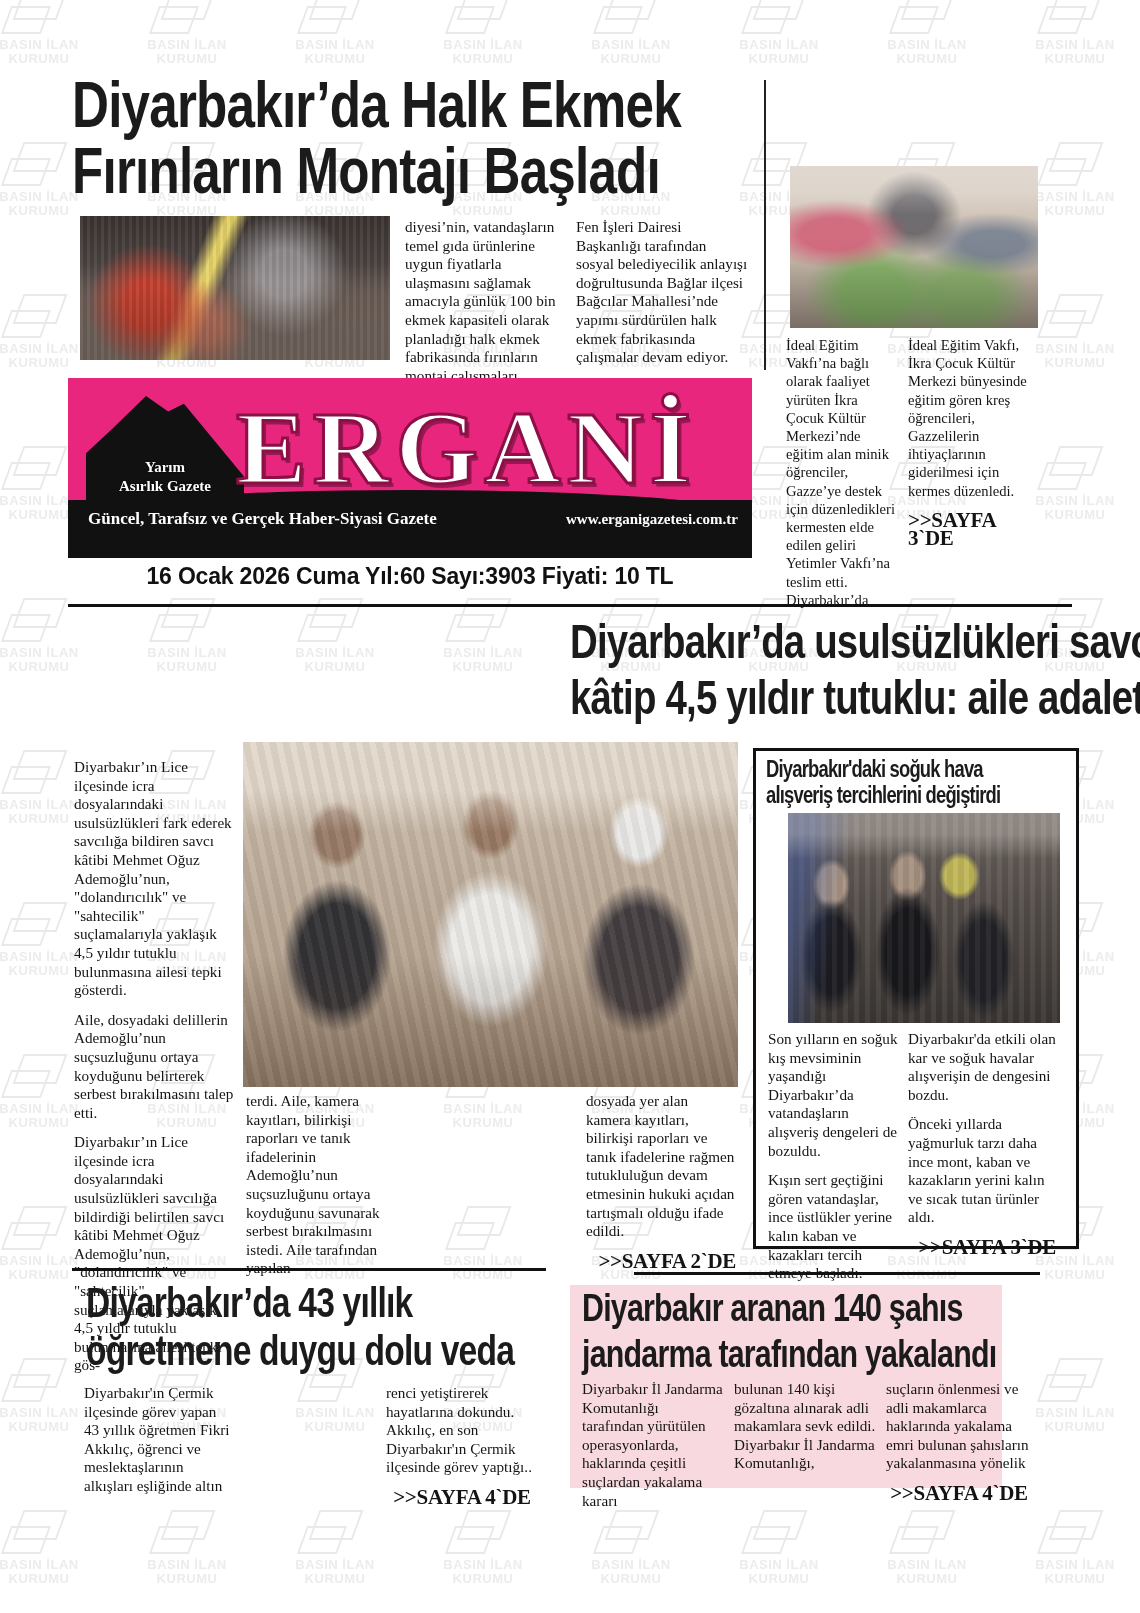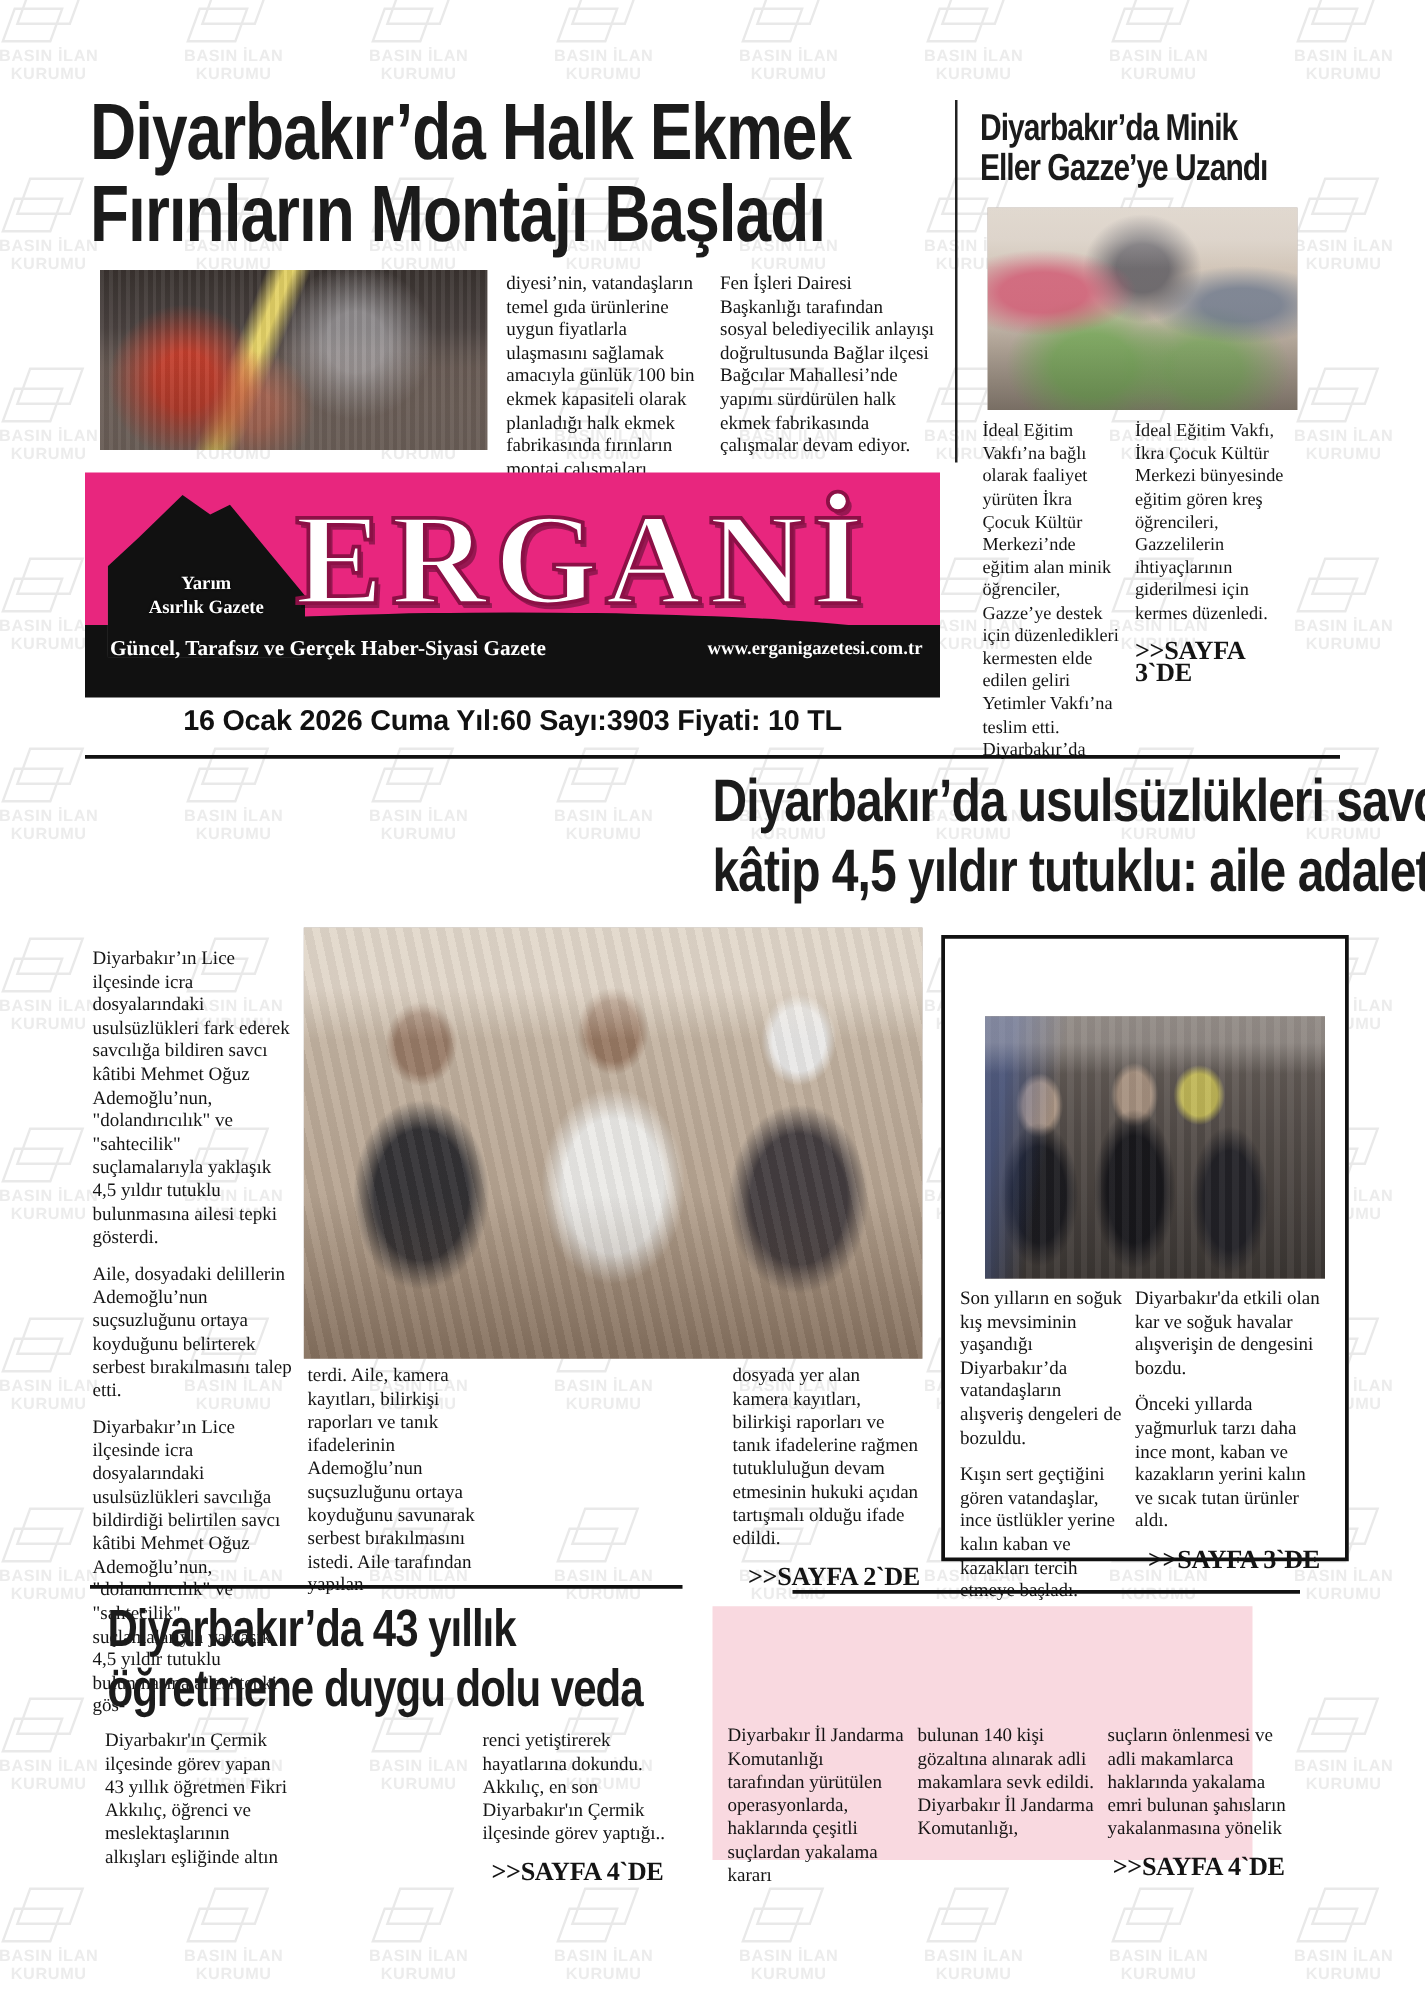--- a/index.html
+++ b/index.html
@@ -1035,24 +1035,20 @@
     <p>diyesi’nin, vatandaşların temel gıda ürünlerine uygun fiyatlarla ulaşmasını sağlamak amacıyla günlük 100 bin ekmek kapasiteli olarak planladığı halk ekmek fabrikasında fırınların montaj çalışmaları sürüyor.</p>
   </div>
 
   <div class="blk body-col" style="left:576px;top:218px;width:172px;">
     <p>Fen İşleri Dairesi Başkanlığı tarafından sosyal belediyecilik anlayışı doğrultusunda Bağlar ilçesi Bağcılar Mahallesi’nde yapımı sürdürülen halk ekmek fabrikasında çalışmalar devam ediyor.</p>
     <div class="sayfa">&gt;&gt;SAYFA 3`DE</div>
   </div>
 
   <div class="rule" style="left:764px;top:80px;width:2px;height:290px;background:#222;"></div>
 
-  <div class="blk" style="left:784px;top:88px;width:270px;">
-    <div class="display" style="font-size:30px;line-height:30px;width:340px;">Diyarbakır’da Minik</div>
-    <div class="display" style="font-size:30px;line-height:30px;width:340px;margin-top:2px;">Eller Gazze’ye Uzandı</div>
-  </div>
 
   <div class="photo" style="left:790px;top:166px;width:248px;height:162px;">
     <div class="ph-layer" style="background:
         linear-gradient(180deg,#d9cfc4 0%,#cfc2b4 45%,#9a8d80 100%);"></div>
     <div class="ph-layer" style="background:
         radial-gradient(ellipse at 18% 42%, rgba(210,80,110,.75) 0 12%, rgba(0,0,0,0) 26%),
         radial-gradient(ellipse at 50% 30%, rgba(70,70,80,.7) 0 12%, rgba(0,0,0,0) 27%),
         radial-gradient(ellipse at 82% 48%, rgba(95,110,135,.7) 0 11%, rgba(0,0,0,0) 26%),
         radial-gradient(ellipse at 34% 78%, rgba(120,175,90,.8) 0 14%, rgba(0,0,0,0) 30%),
         radial-gradient(ellipse at 70% 80%, rgba(120,175,90,.7) 0 12%, rgba(0,0,0,0) 28%);"></div>
@@ -1120,20 +1116,24 @@
   <div class="blk body-col" style="left:246px;top:1092px;width:158px;">
     <p>terdi. Aile, kamera kayıtları, bilirkişi raporları ve tanık ifadelerinin Ademoğlu’nun suçsuzluğunu ortaya koyduğunu savunarak serbest bırakılmasını istedi. Aile tarafından yapılan</p>
   </div>
   <div class="blk body-col" style="left:586px;top:1092px;width:150px;">
     <p>dosyada yer alan kamera kayıtları, bilirkişi raporları ve tanık ifadelerine rağmen tutukluluğun devam etmesinin hukuki açıdan tartışmalı olduğu ifade edildi.</p>
     <div class="sayfa" style="text-align:right;">&gt;&gt;SAYFA 2`DE</div>
   </div>
 
   <div class="blk framebox" style="left:753px;top:748px;width:320px;height:495px;background:#fff;"></div>
 
+  <div class="blk" style="left:766px;top:757px;width:300px;">
+    <div class="display" style="font-size:23px;line-height:25px;width:380px;">Diyarbakır'daki soğuk hava</div>
+    <div class="display" style="font-size:23px;line-height:25px;width:380px;margin-top:1px;">alışveriş tercihlerini değiştirdi</div>
+  </div>
 
   <div class="photo" style="left:788px;top:813px;width:272px;height:210px;">
     <div class="ph-layer" style="background:
         linear-gradient(180deg,#6d6560 0%,#544d49 45%,#3b3633 100%);"></div>
     <div class="ph-layer" style="background:
         radial-gradient(ellipse 38px 70px at 16% 68%, rgba(25,25,30,.92) 0 55%, rgba(0,0,0,0) 82%),
         radial-gradient(ellipse 40px 78px at 44% 66%, rgba(20,20,25,.92) 0 55%, rgba(0,0,0,0) 82%),
         radial-gradient(ellipse 38px 72px at 72% 70%, rgba(30,30,36,.9) 0 55%, rgba(0,0,0,0) 82%),
         radial-gradient(ellipse 22px 30px at 16% 34%, rgba(190,165,145,.8) 0 60%, rgba(0,0,0,0) 86%),
         radial-gradient(ellipse 22px 30px at 44% 30%, rgba(185,160,140,.8) 0 60%, rgba(0,0,0,0) 86%),
@@ -1166,20 +1166,24 @@
   </div>
   <div class="blk body-col" style="left:386px;top:1384px;width:152px;">
     <p>renci yetiştirerek hayatlarına dokundu. Akkılıç, en son Diyarbakır'ın Çermik ilçesinde görev yaptığı..</p>
     <div class="sayfa" style="text-align:center;">&gt;&gt;SAYFA 4`DE</div>
   </div>
 
   <div class="blk pinkbox" style="left:570px;top:1285px;width:432px;height:203px;"></div>
 
   <div class="rule" style="left:634px;top:1272px;width:406px;height:3px;"></div>
 
+  <div class="blk" style="left:582px;top:1286px;width:460px;">
+    <div class="display" style="font-size:38px;line-height:44px;width:580px;">Diyarbakır aranan 140 şahıs</div>
+    <div class="display" style="font-size:38px;line-height:44px;width:580px;margin-top:2px;">jandarma tarafından yakalandı</div>
+  </div>
 
   <div class="blk body-col" style="left:582px;top:1380px;width:142px;">
     <p>Diyarbakır İl Jandarma Komutanlığı tarafından yürütülen operasyonlarda, haklarında çeşitli suçlardan yakalama kararı</p>
   </div>
   <div class="blk body-col" style="left:734px;top:1380px;width:142px;">
     <p>bulunan 140 kişi gözaltına alınarak adli makamlara sevk edildi. Diyarbakır İl Jandarma Komutanlığı,</p>
   </div>
   <div class="blk body-col" style="left:886px;top:1380px;width:146px;">
     <p>suçların önlenmesi ve adli makamlarca haklarında yakalama emri bulunan şahısların yakalanmasına yönelik</p>
     <div class="sayfa" style="text-align:center;">&gt;&gt;SAYFA 4`DE</div>

